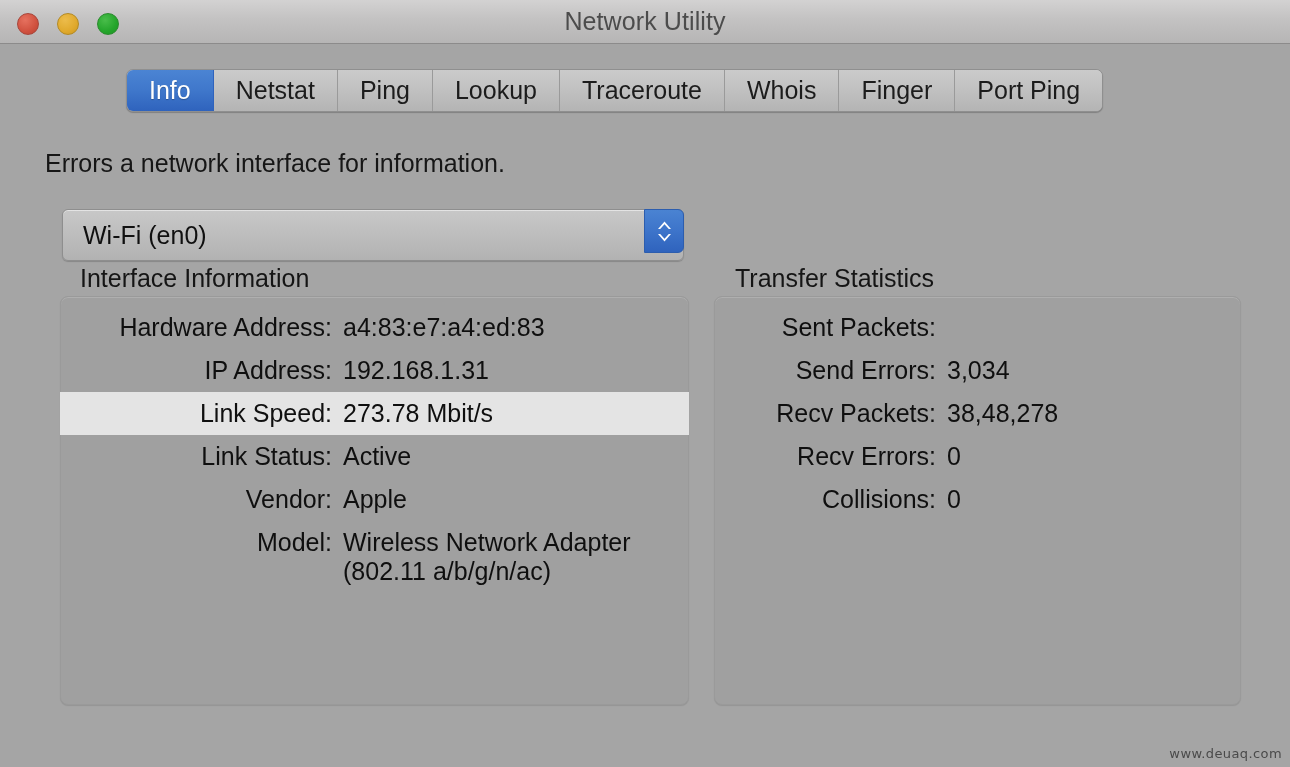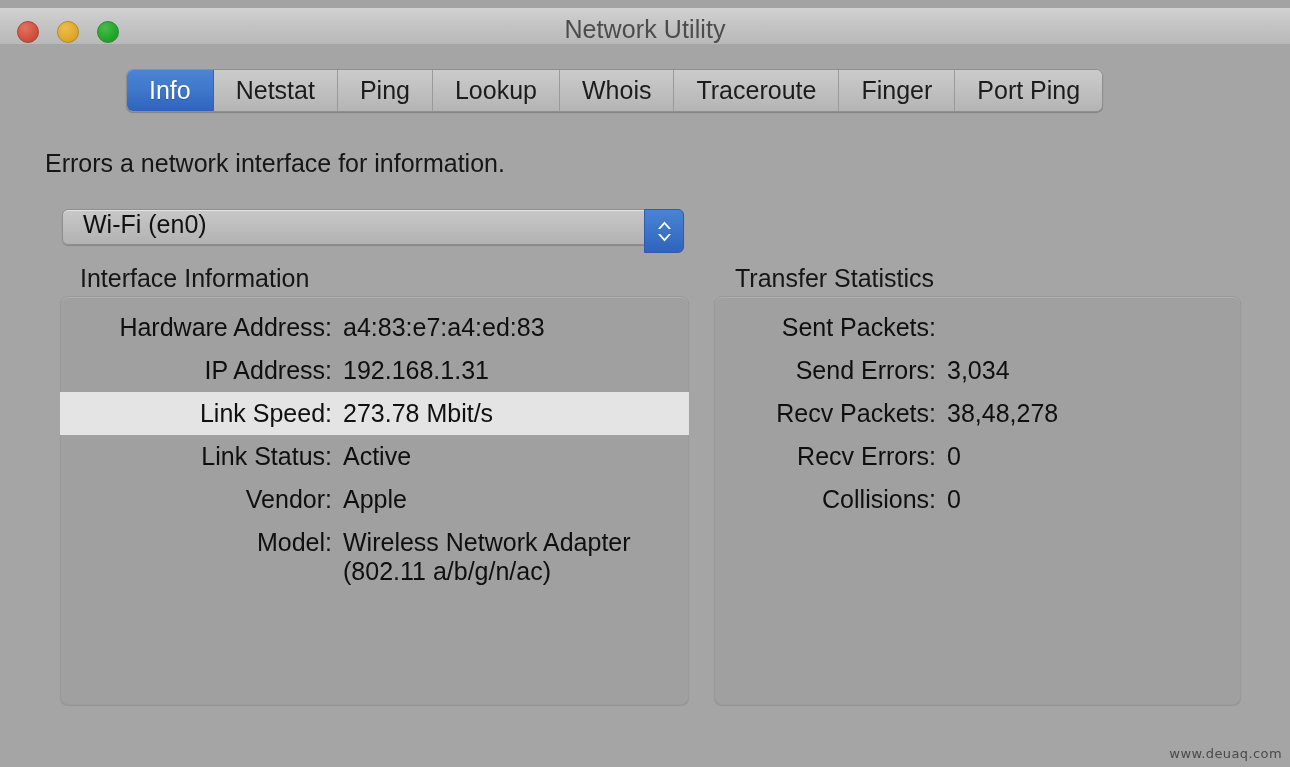--- a/index.html
+++ b/index.html
@@ -23,21 +23,20 @@
 
   
   #titlebar {
     position: absolute;
     left: 0; top: 0;
     width: 1290px;
     height: 44px;
     background: linear-gradient(to bottom, #d3d2d2 0%, #c3c2c2 45%, #b6b5b5 100%);
     border-bottom: 1px solid #8c8b8b;
     box-sizing: border-box;
-    margin-top: 8px;
   }
   #traffic-lights {
     position: absolute;
     left: 17px;
     top: 13px;
     display: flex;
     gap: 18px;
   }
   .light {
     width: 22px;
@@ -120,27 +119,28 @@
     font-size: 25px;
     color: #161616;
   }
 
   
   #interface-select {
     position: absolute;
     left: 62px;
     top: 165px;
     width: 622px;
-    height: 36px;
+    height: 52px;
     border-radius: 6px;
     background: linear-gradient(to bottom, #c8c8c8 0%, #bdbdbd 50%, #b2b2b2 100%);
     border: 1px solid #8e8e8e;
     box-sizing: border-box;
     box-shadow: 0 1px 1px rgba(0,0,0,0.18), inset 0 1px 0 rgba(255,255,255,0.5);
     display: flex;
+    align-items: center;
   }
   #interface-select-value {
     padding-left: 20px;
     font-size: 25px;
     color: #101010;
   }
   #interface-stepper {
     position: absolute;
     right: -1px;
     top: -1px;
@@ -241,22 +241,22 @@
     <div id="window-title">Network Utility</div>
   </div>
 
   <div id="content">
 
     <div id="tabbar">
         <div class="tab selected">Info</div>
         <div class="tab">Netstat</div>
         <div class="tab">Ping</div>
         <div class="tab">Lookup</div>
+        <div class="tab">Traceroute</div>
         <div class="tab">Whois</div>
-        <div class="tab">Traceroute</div>
         <div class="tab">Finger</div>
         <div class="tab">Port Ping</div>
       </div>
 
     <div id="instruction">Errors a network interface for information.</div>
 
     <div id="interface-select">
       <span id="interface-select-value">Wi-Fi (en0)</span>
       <span id="interface-stepper">
         <svg class="chev" viewBox="0 0 15 9">

